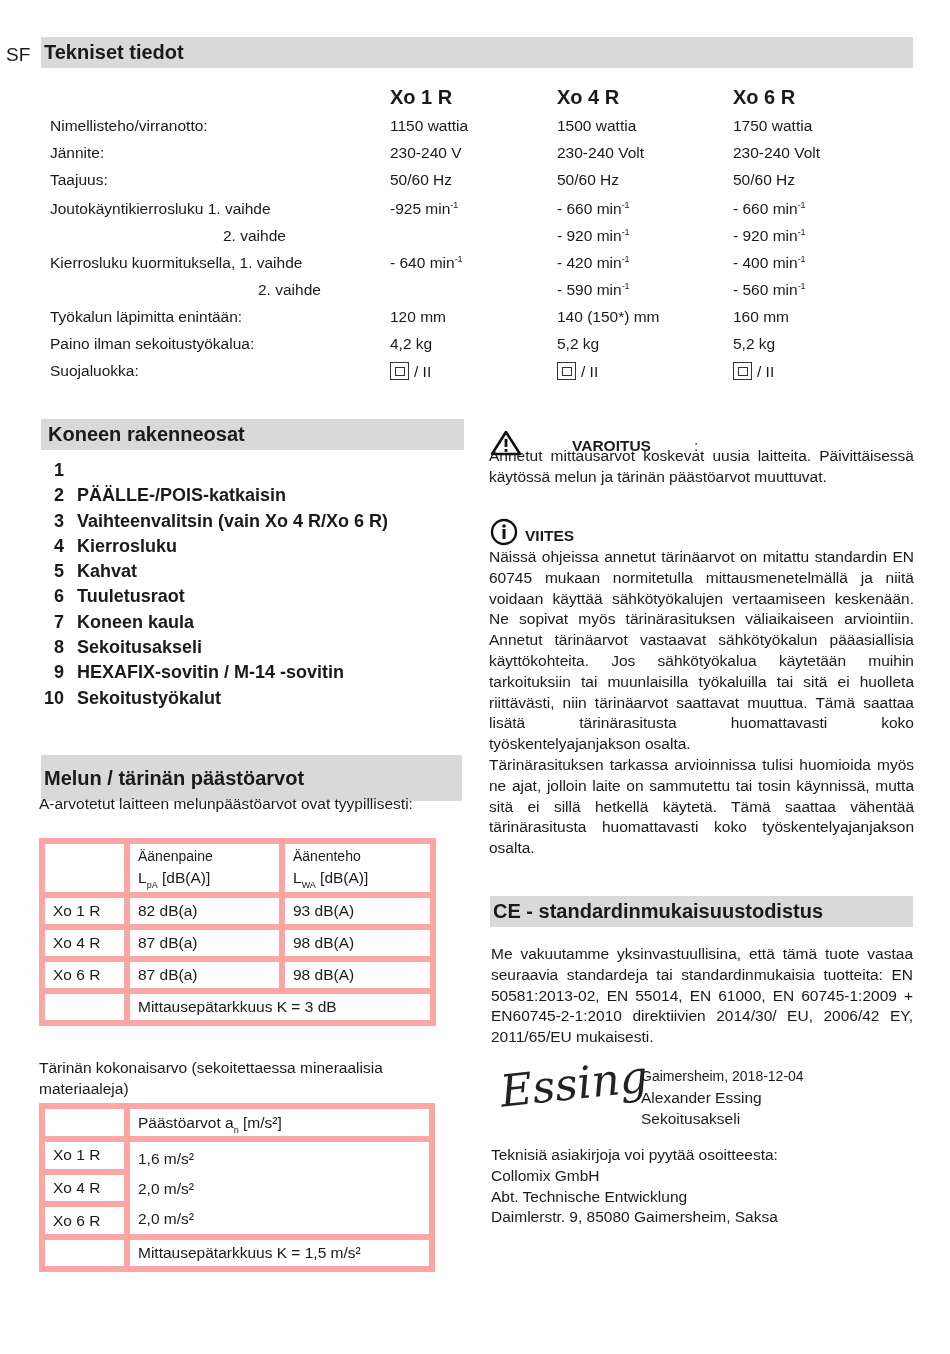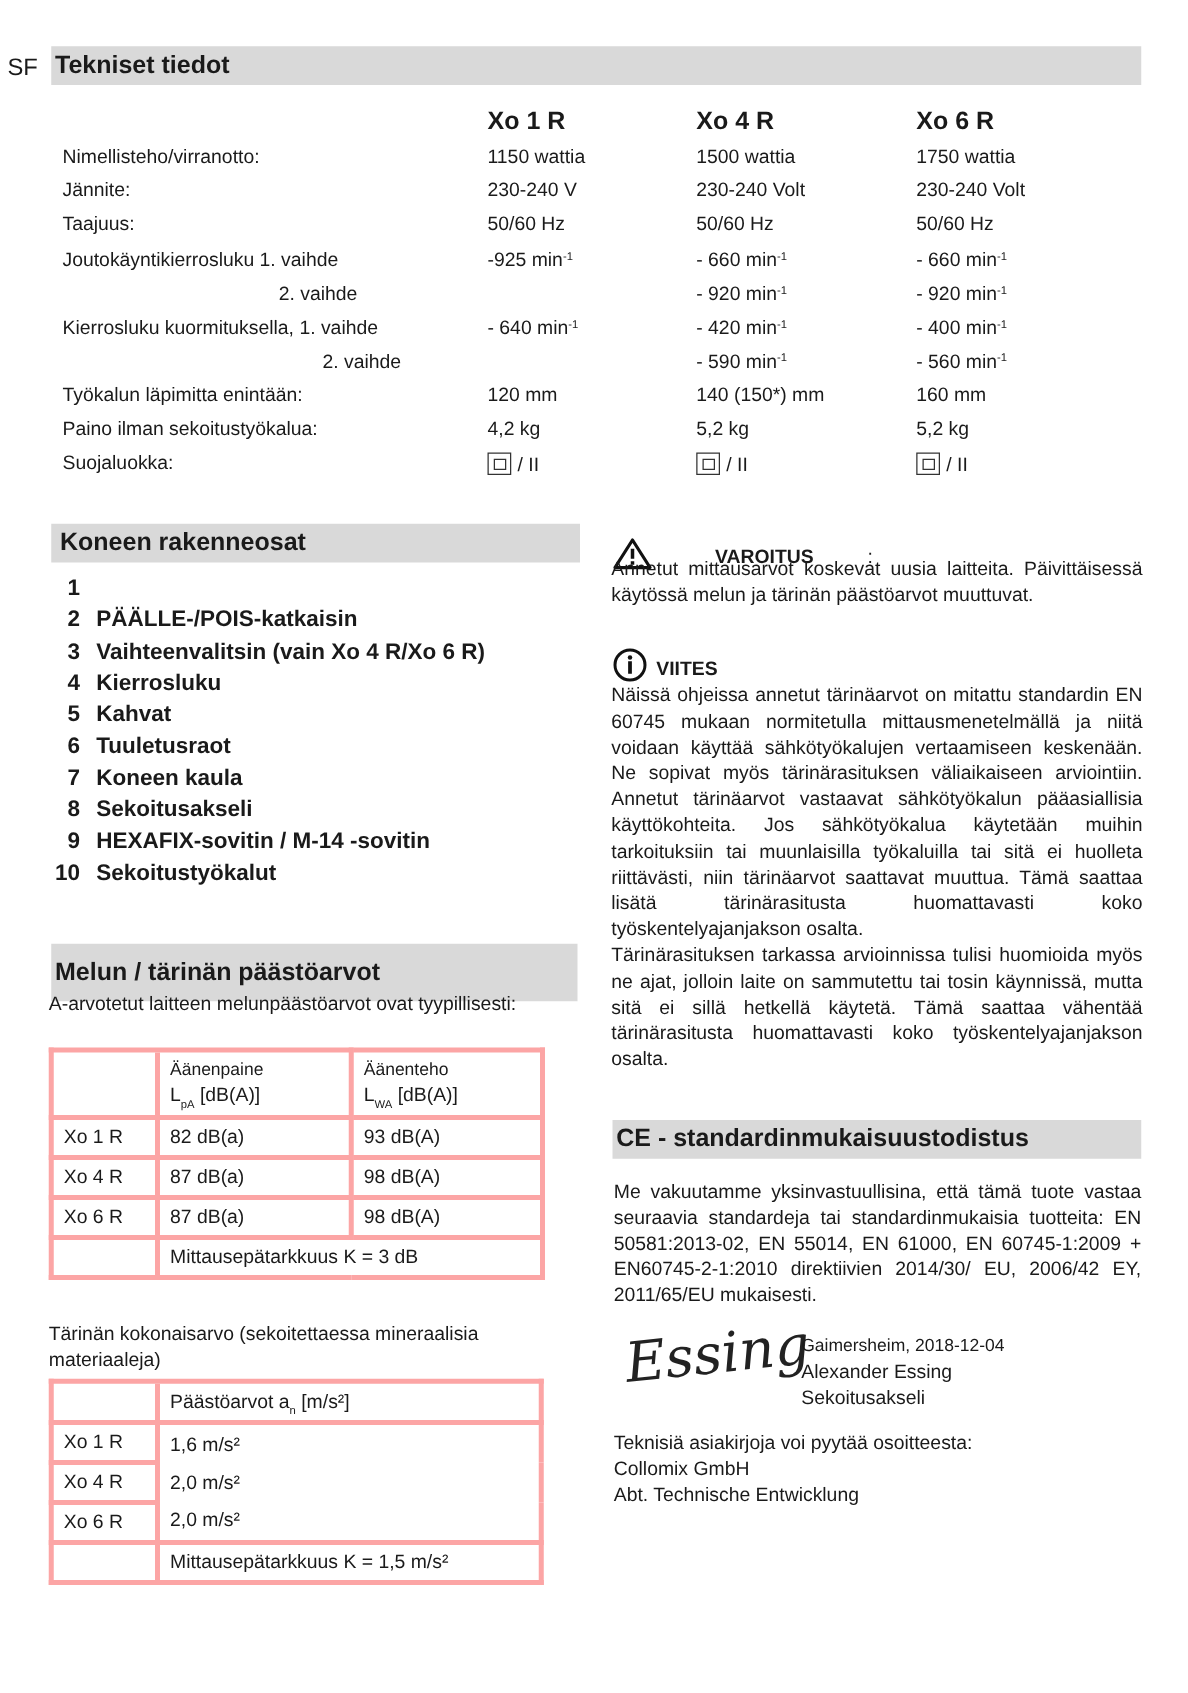--- a/index.html
+++ b/index.html
@@ -12,21 +12,21 @@
   .row { position: absolute; left: 0; width: 950px; height: 27px; }
   .row span { position: absolute; top: 0; white-space: nowrap; }
   .sup { font-size: 9px; vertical-align: top; position: relative; top: -2px; }
   .prot { display: inline-block; width: 19px; height: 18px; border: 1.3px solid #333; position: relative; vertical-align: -3px; margin-right: 5px; }
   .prot::after { content: ""; position: absolute; left: 4px; top: 4px; width: 8px; height: 7px; border: 1.3px solid #333; }
   .parts { left: 40px; top: 460px; width: 420px; }
   .parts li { list-style: none; font-weight: bold; font-size: 18px; height: 25.3px; display: flex; }
   .parts .num { width: 24px; text-align: right; margin-right: 13px; }
   .para { font-size: 15.5px; line-height: 20.8px; text-align: justify; }
   table.t { position: absolute; border-collapse: collapse; font-size: 15.5px; }
-  table.t td { border: 4px solid #fca5a5; padding: 0 8px; vertical-align: middle; }
+  table.t td { border: 6px solid #fca5a5; padding: 0 8px; vertical-align: middle; }
   table.t td.first { border-right: 3px solid #111; }
   .c { text-align: left; }
   .sub { font-size: 9px; position: relative; top: 5px; }
   .notice-title { font-weight: bold; font-size: 15.5px; display: flex; align-items: center; }
   .sig { font-family: "DejaVu Serif", serif; font-style: italic; font-size: 44px; color: #222; transform: rotate(-6deg); }
 </style>
 </head>
 <body>
 
 <div class="abs lang">SF</div>
@@ -246,13 +246,14 @@
 <div class="abs sig" style="left:500px;top:1058px;">Essing</div>
 <div class="abs" style="left:641px;top:1068px;font-size:14px;">Gaimersheim, 2018-12-04</div>
 <div class="abs" style="left:641px;top:1087px;line-height:21px;">
   <div>Alexander Essing</div>
   <div>Sekoitusakseli</div>
 </div>
 <div class="abs" style="left:491px;top:1145px;line-height:20.8px;">
   <div>Teknisiä asiakirjoja voi pyytää osoitteesta:</div>
   <div>Collomix GmbH</div>
   <div>Abt. Technische Entwicklung</div>
+  <div>Daimlerstr. 9, 85080 Gaimersheim, Saksa</div>
 </div>
 
 </body></html>

